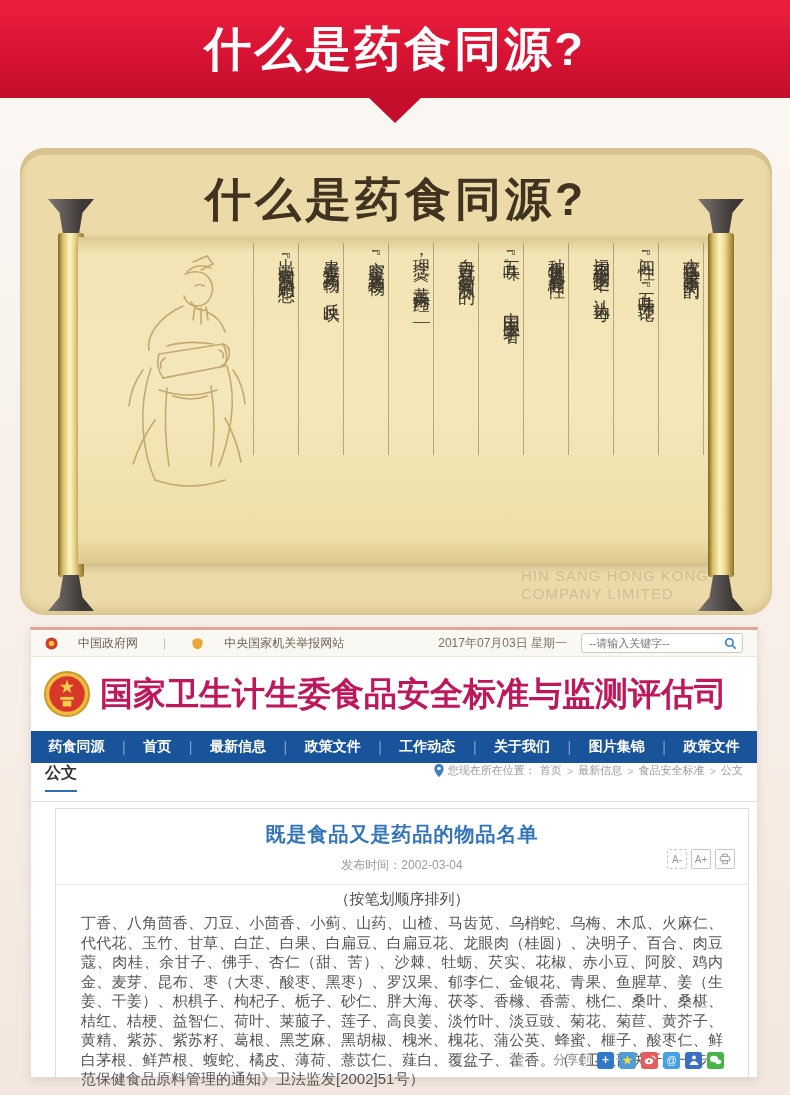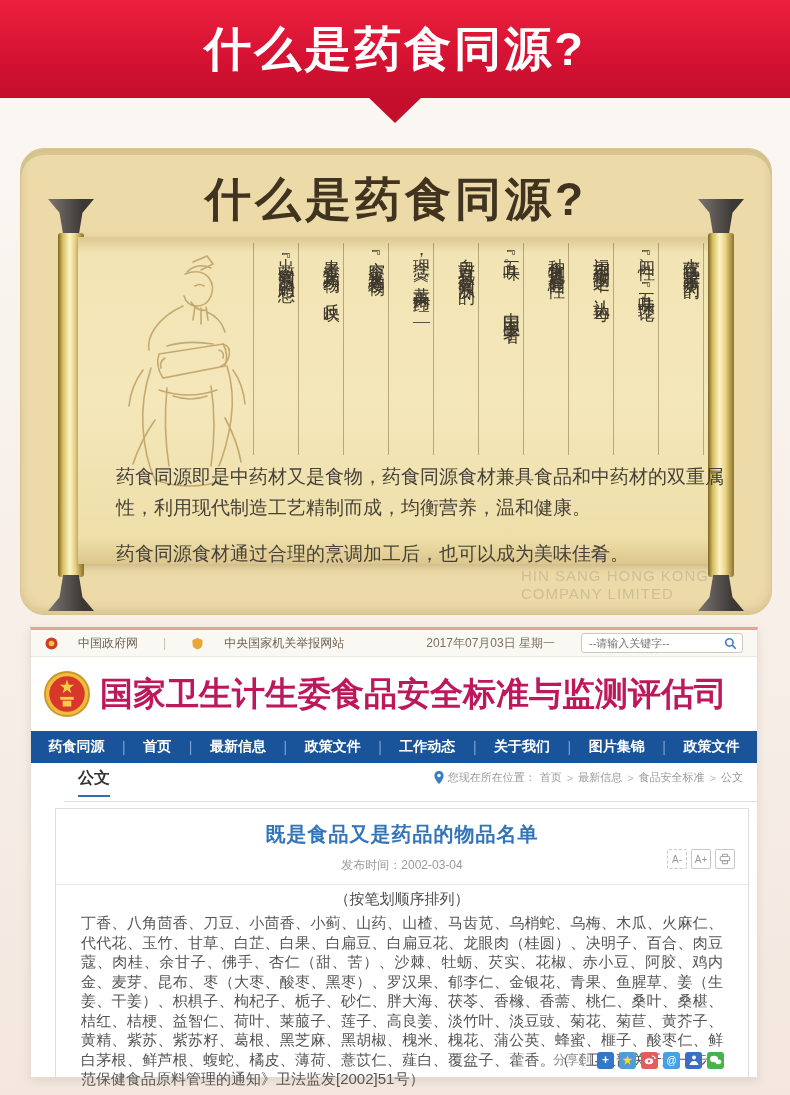--- a/index.html
+++ b/index.html
@@ -47,33 +47,33 @@
   
   .site{position:absolute;left:30px;top:627px;width:728px;height:451px;box-sizing:border-box;
     background:#ffffff;border:1px solid #e8e0d8;border-top:3px solid #e0a598;
     box-shadow:0 3px 8px rgba(150,120,100,.18);}
   .topbar{height:26px;background:#f9f8f3;border-bottom:1px solid #eee7dc;
     display:flex;align-items:center;padding:0 14px;font-size:12px;color:#6d5f52;gap:16px;}
   .topbar .lbl{margin-left:4px;}
   .tb-sep{color:#c9c0b2;margin:0 9px;}
   .tb-right{margin-left:auto;display:flex;align-items:center;}
   .tb-date{color:#7d6e5e;}
-  .searchbox{margin-left:26px;width:150px;height:18px;background:#fff;
+  .searchbox{margin-left:14px;width:150px;height:18px;background:#fff;
     border:1px solid #d0c9bd;border-radius:3px;display:flex;align-items:center;padding:0 5px;}
   .searchbox input{border:none;outline:none;flex:1;font-size:11px;color:#9a9a9a;
     font-family:"Liberation Sans",sans-serif;background:transparent;min-width:0;}
   .site-header{height:74px;display:flex;align-items:center;padding:0 12px;background:#fff;}
   .site-title{color:#be185d;font-size:33px;font-weight:900;letter-spacing:0px;
     margin-left:9px;white-space:nowrap;}
   .nav{height:32px;background:#19549a;display:flex;align-items:center;
     justify-content:space-evenly;color:#ffffff;font-size:14px;font-weight:bold;}
   .nav-item{cursor:pointer;}
   .nav-sep{color:#7fa0cd;font-weight:normal;}
-  .breadcrumb-row{height:38px;display:flex;align-items:center;
-    padding:0 14px;border-bottom:1px solid #dddddd;margin-left:33px;}
+  .breadcrumb-row{height:38px;display:flex;align-items:flex-start;
+    padding:0 14px;border-bottom:1px solid #dddddd;}
   .section-label{font-size:16px;font-weight:bold;color:#333;
     padding-bottom:6px;border-bottom:2px solid #2f6db5;margin-bottom:-1px;}
   .location{margin-left:auto;display:flex;align-items:center;gap:4px;
     font-size:11px;color:#9a9a9a;padding-bottom:9px;}
   .crumb-sep{color:#bbbbbb;margin:0 1px;}
   .doc-panel{position:absolute;left:24px;top:178px;width:694px;height:270px;
     box-sizing:border-box;border:1px solid #dddddd;background:#fff;}
   .doc-title{text-align:center;margin-top:12px;color:#3374b9;font-size:20px;
     font-weight:bold;letter-spacing:1px;}
   .doc-meta{text-align:center;color:#9b9b9b;font-size:12px;margin-top:9px;}
@@ -144,24 +144,20 @@
     <div class="v-col">运用到食物之中，认为每</div>
     <div class="v-col">种食物也具有『四性』、</div>
     <div class="v-col">『五味』。 中国中医学者</div>
     <div class="v-col">自古就有『药食同源』的</div>
     <div class="v-col">理念，《黄帝内经》——</div>
     <div class="v-col">『空腹食之为食物』，</div>
     <div class="v-col">患者食之为药物』，反映</div>
     <div class="v-col">出『药食同源』的思想。</div>
   </div>
 
-  <div class="scroll-paras">
-    <p>药食同源即是中药材又是食物，药食同源食材兼具食品和中药材的双重属性，利用现代制造工艺精制而成，均衡营养，温和健康。</p>
-    <p>药食同源食材通过合理的烹调加工后，也可以成为美味佳肴。</p>
-  </div>
 
   <div class="watermark">
     <div>HIN SANG HONG KONG</div>
     <div>COMPANY LIMITED</div>
   </div>
 </div>
 
 <div class="site">
 
   <div class="topbar">

